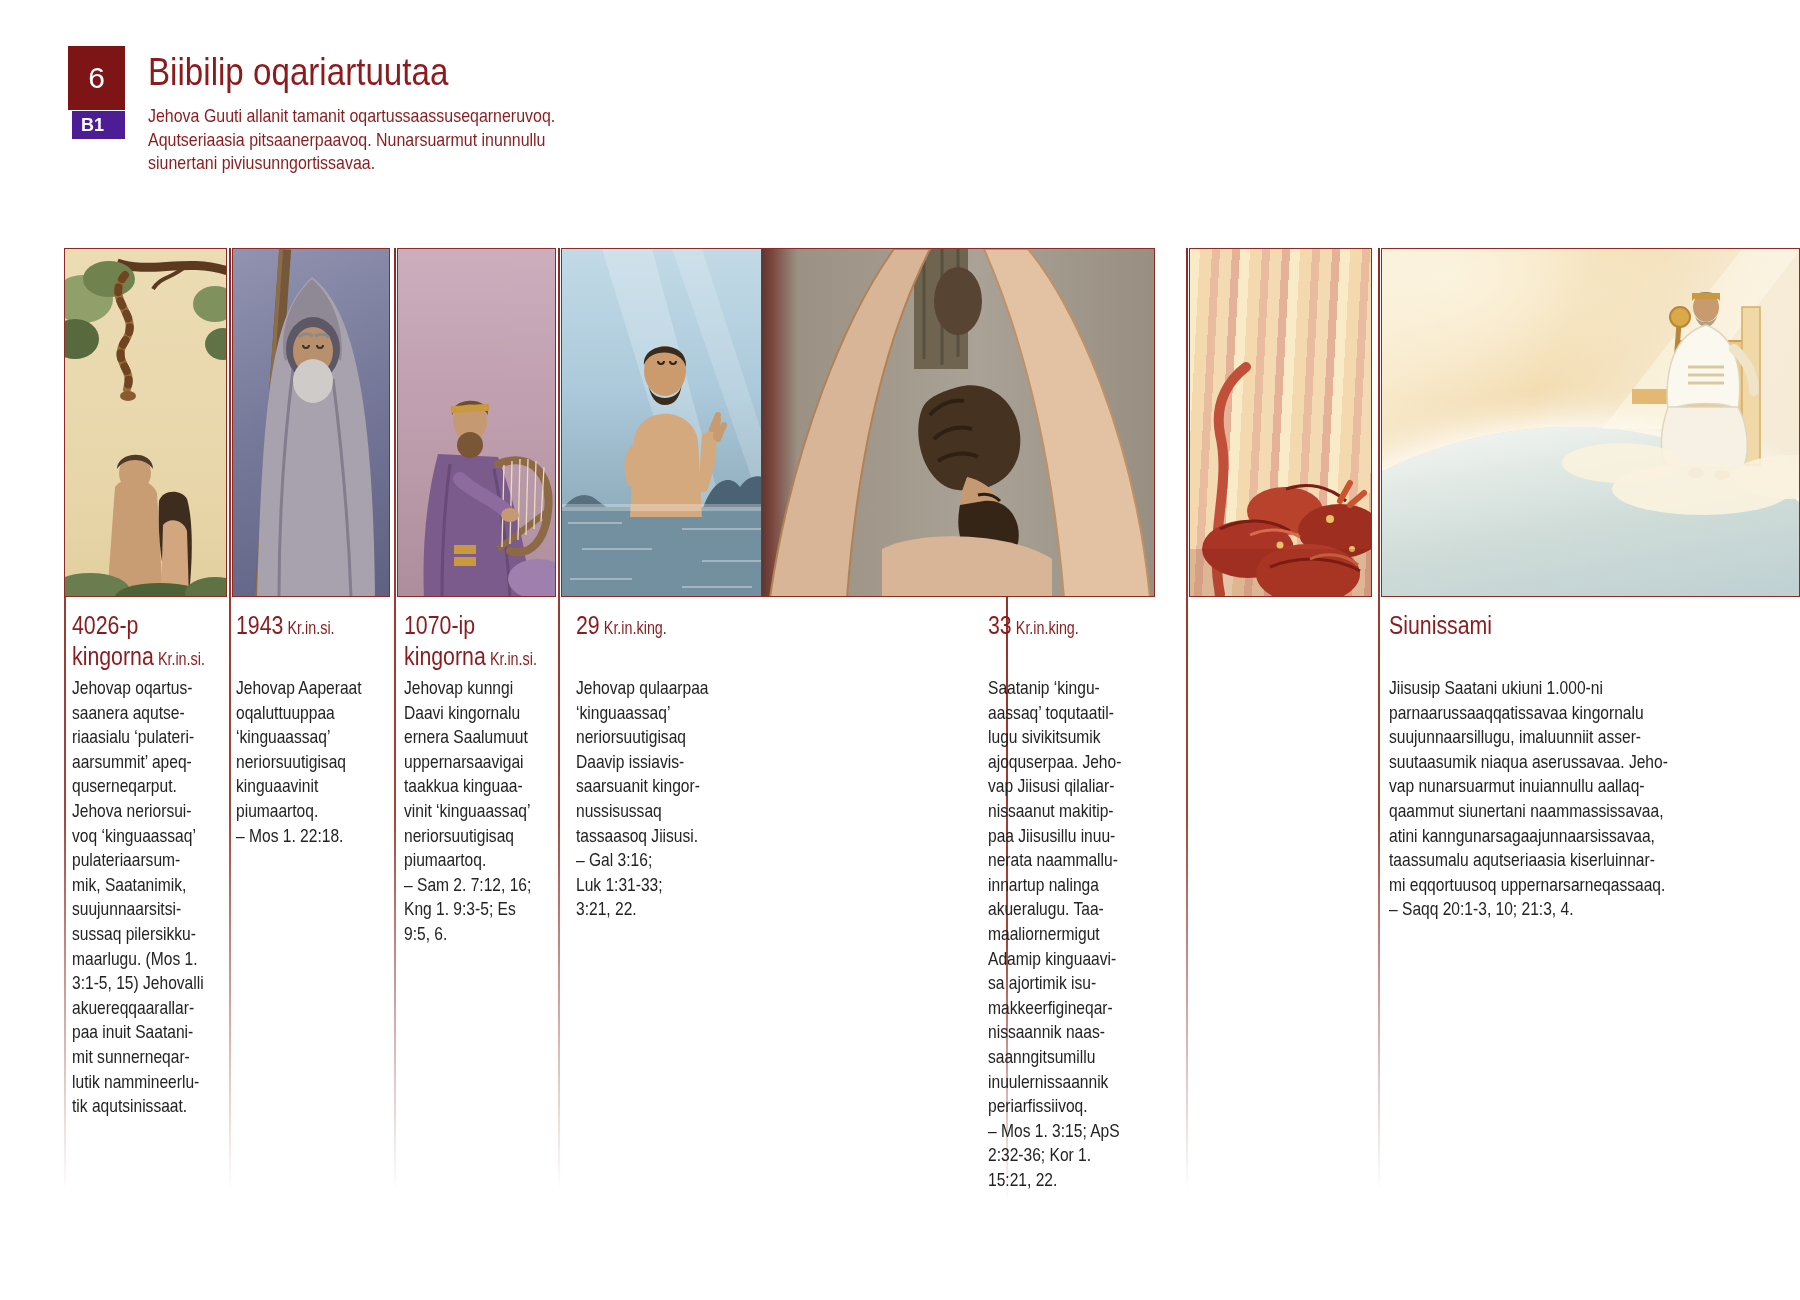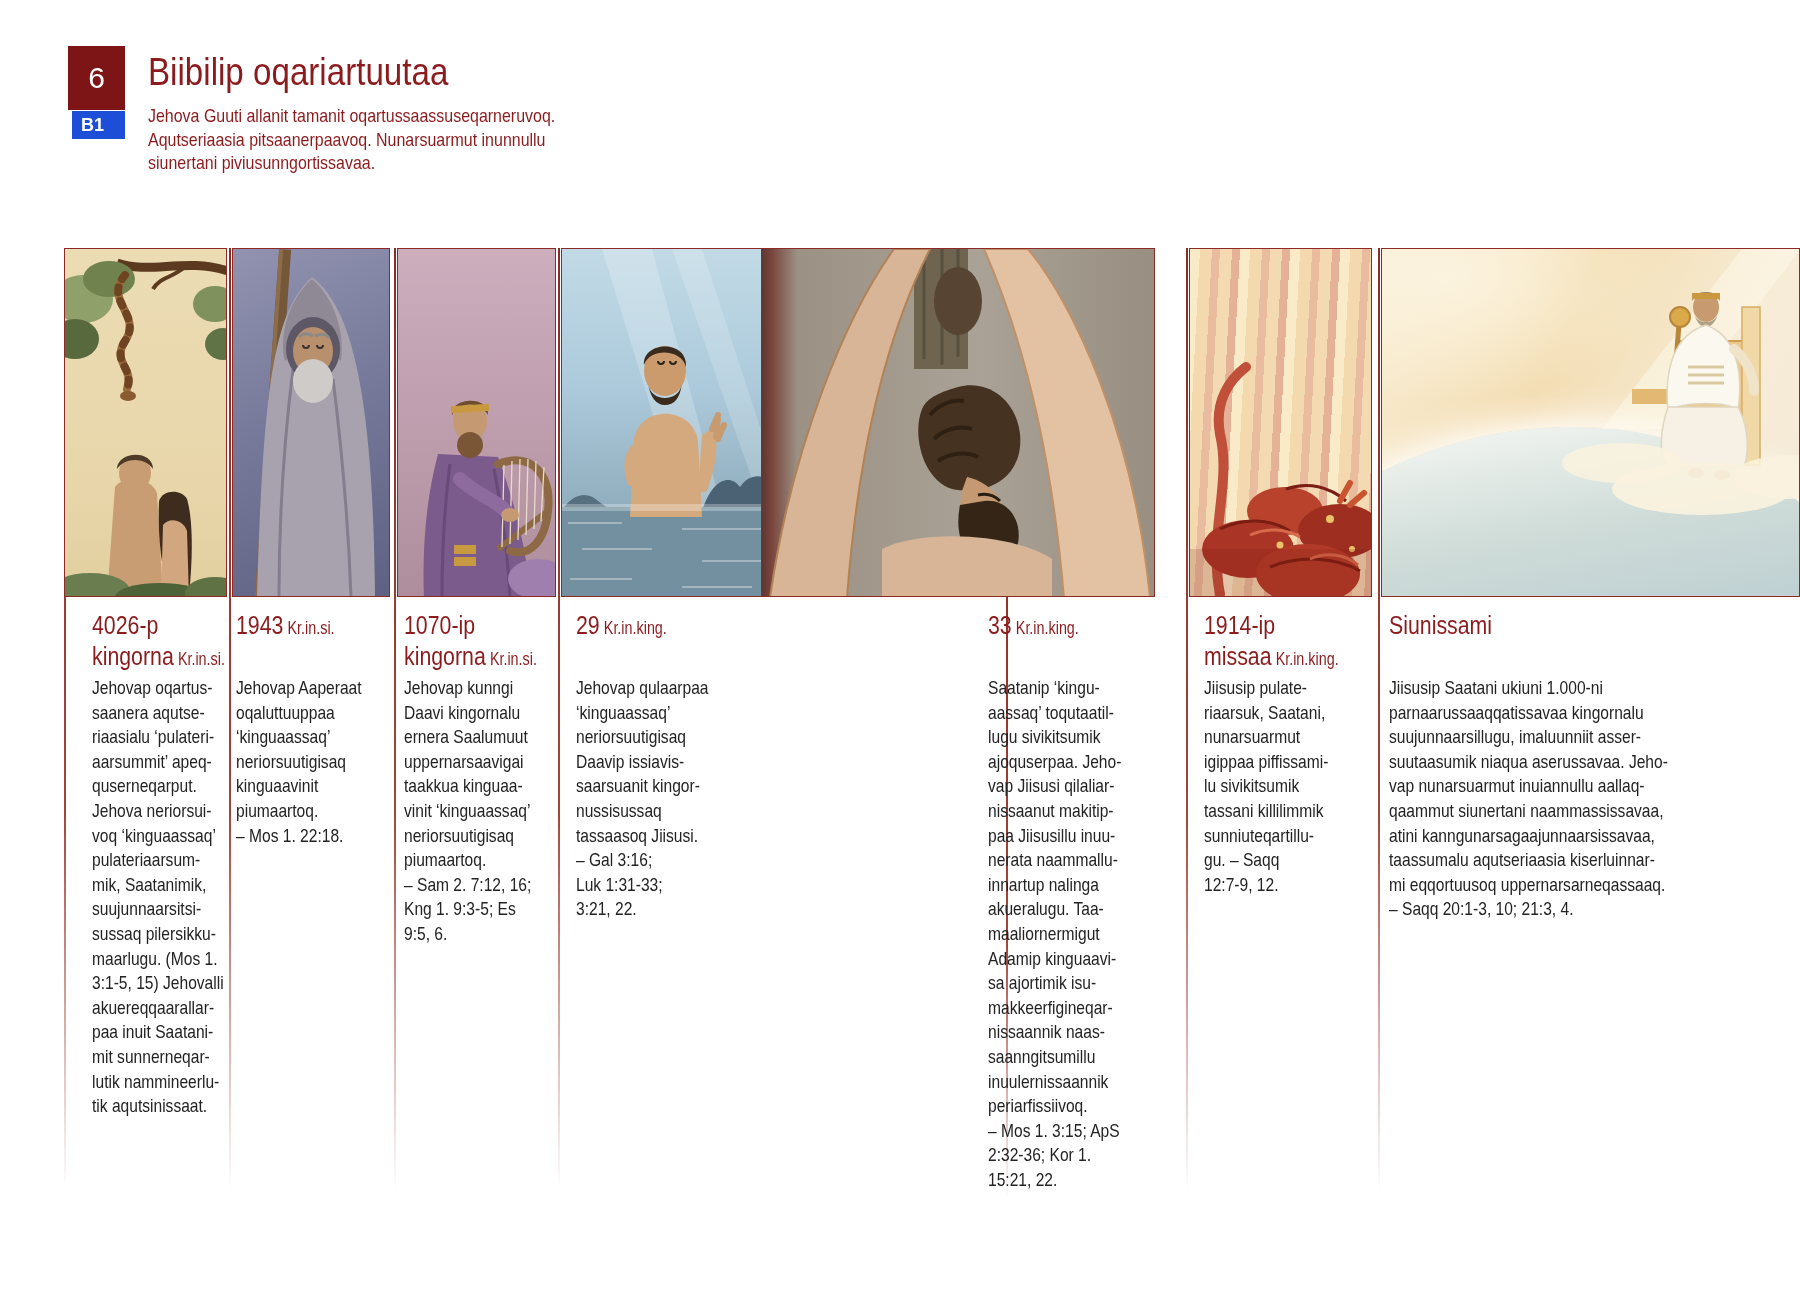--- a/index.html
+++ b/index.html
@@ -2,21 +2,21 @@
 <html><head>
 <meta charset="utf-8">
 <style>
   html,body{margin:0;padding:0;background:#fff;}
   .page{position:relative;width:1800px;height:1300px;background:#ffffff;
         font-family:"Liberation Sans",sans-serif;overflow:hidden;}
 
   
   .badge-red{position:absolute;left:68px;top:46px;width:57px;height:64px;background:#7d1517;
              color:#fff;font-size:30px;display:flex;align-items:center;justify-content:center;}
-  .badge-gray{position:absolute;left:72px;top:111px;width:53px;height:28px;background:#1d4ed8;
+  .badge-gray{position:absolute;left:72px;top:111px;width:53px;height:28px;background:#4c1d95;
               color:#fff;font-size:18px;font-weight:bold;display:flex;align-items:center;
               padding-left:9px;box-sizing:border-box;}
   .title{position:absolute;left:148px;top:50px;margin:0;color:#8c1b1e;font-size:39px;
          font-weight:normal;white-space:nowrap;transform:scaleX(.85);transform-origin:0 0;}
   .intro{position:absolute;left:148px;top:104px;margin:0;color:#8c1b1e;font-size:19px;
          line-height:23.5px;white-space:pre-line;transform:scaleX(.84);transform-origin:0 0;width:560px;}
 
   
   .dv{position:absolute;width:2px;top:248px;height:972px;
       background:linear-gradient(to bottom,#8e2a26 0,#a2453b 58%,rgba(190,120,98,0) 97%);}
@@ -29,21 +29,21 @@
   .art{width:100%;height:349px;border:1px solid #8e2a26;box-sizing:border-box;
        position:relative;overflow:hidden;}
   .art svg{position:absolute;left:0;top:0;display:block;}
   .h{margin:13px 0 0;height:66px;color:#8c1b1e;font-weight:normal;
      transform:scaleX(.82);transform-origin:0 0;}
   .h .main{font-size:26px;line-height:31px;white-space:pre-line;}
   .h .era{font-size:17.5px;margin-left:5px;}
   .b{margin:0;font-size:19px;line-height:24.6px;color:#232323;white-space:pre;
      transform:scaleX(.82);transform-origin:0 0;}
 
-  .c0{left:64px;width:163px}  .c0 .txt{padding-left:28px}  .c0 .h,.c0 .b{width:183px}
+  .c0{left:64px;width:163px}  .c0 .txt{padding-left:8px}  .c0 .h,.c0 .b{width:183px}
   .c1{left:232px;width:158px} .c1 .txt{padding-left:4px}   .c1 .h,.c1 .b{width:183px}
   .c2{left:397px;width:159px} .c2 .txt{padding-left:7px}   .c2 .h,.c2 .b{width:185px}
   .c3{left:561px;width:225px} .c3 .txt{padding-left:15px}   .c3 .h,.c3 .b{width:185px}
   .c4{left:761px;width:394px} .c4 .txt{padding-left:227px} .c4 .h,.c4 .b{width:207px}
   .c5{left:1189px;width:183px}.c5 .txt{padding-left:15px}  .c5 .h,.c5 .b{width:210px}
   .c6{left:1381px;width:419px}.c6 .txt{padding-left:8px}  .c6 .h,.c6 .b{width:430px}
 
   
   .a0{background:linear-gradient(180deg,#ecdcb4 0%,#e8d6aa 70%,#e2cf9f 100%);}
   .a1{background:linear-gradient(155deg,#9193b0 0%,#777a9a 45%,#5f6182 100%);}
@@ -298,33 +298,20 @@
         <ellipse cx="118" cy="325" rx="52" ry="30" fill="#b23a28"></ellipse>
         <path d="M30,280 C55,268 80,270 100,282 M96,240 C118,232 140,238 156,252 M80,318 C110,306 146,308 170,322" stroke="#7a1d12" stroke-width="3" fill="none"></path>
         <path d="M60,286 C78,278 96,280 110,288 M120,310 C138,302 156,306 168,316" stroke="#d86a4a" stroke-width="3" fill="none"></path>
         <path d="M150,252 l10,-18 M160,256 l14,-12" stroke="#c8552f" stroke-width="6" stroke-linecap="round"></path>
         <circle cx="140" cy="270" r="4" fill="#e8c36a"></circle>
           <circle cx="90" cy="296" r="3.5" fill="#e8c36a"></circle>
         <circle cx="162" cy="300" r="3" fill="#e8c36a"></circle>
         <rect x="0" y="300" width="183" height="49" fill="rgba(120,30,18,0.18)"></rect>
       </svg>
     </div>
-    <div class="txt">
-      <h2 class="h"><span class="main">1914-ip
-missaa</span><span class="era">Kr.in.king.</span></h2>
-      <p class="b">Jiisusip pulate-
-riaarsuk, Saatani,
-nunarsuarmut
-igippaa piffissami-
-lu sivikitsumik
-tassani killilimmik
-sunniuteqartillu-
-gu. – Saqq
-12:7-9, 12.</p>
-    </div>
   </section>
 
   <section class="col c6">
     <div class="art a6">
       <div class="earth"></div>
       <svg width="419" height="349" viewBox="0 0 419 349">
         <polygon points="419,0 360,0 220,180 280,180" fill="rgba(255,252,240,0.45)"></polygon>
         <rect x="295" y="92" width="72" height="124" fill="#ecc98b" stroke="#cf9f55" stroke-width="2"></rect>
         <rect x="360" y="58" width="18" height="158" fill="#f0d9a6" stroke="#d8ae66" stroke-width="1.5"></rect>
         <rect x="250" y="140" width="52" height="15" fill="#e3b873"></rect>

